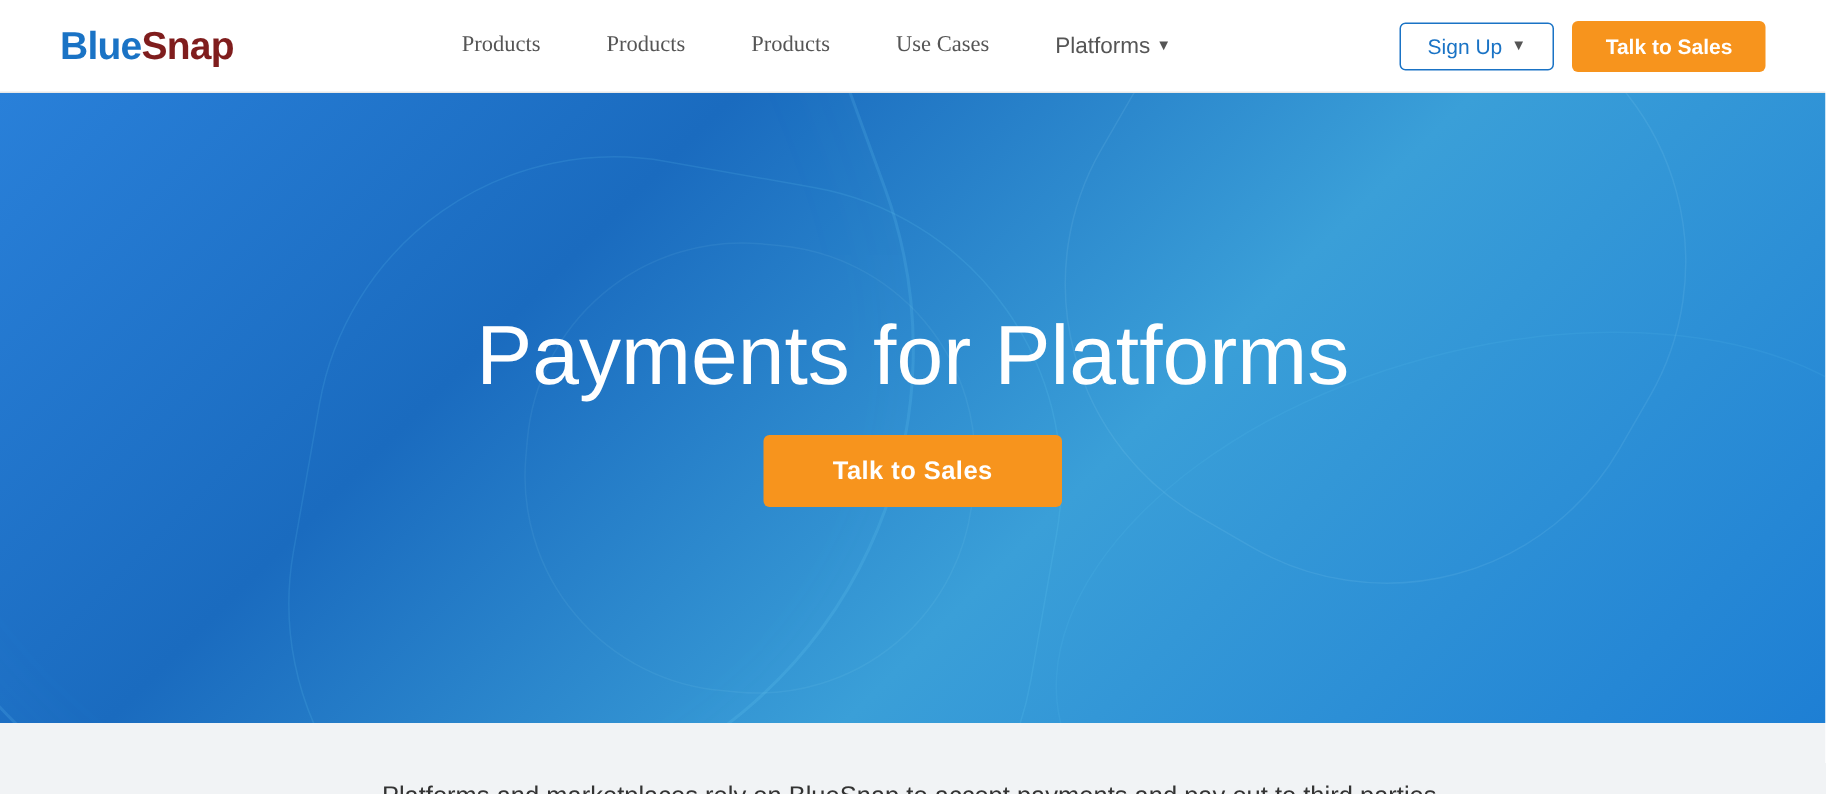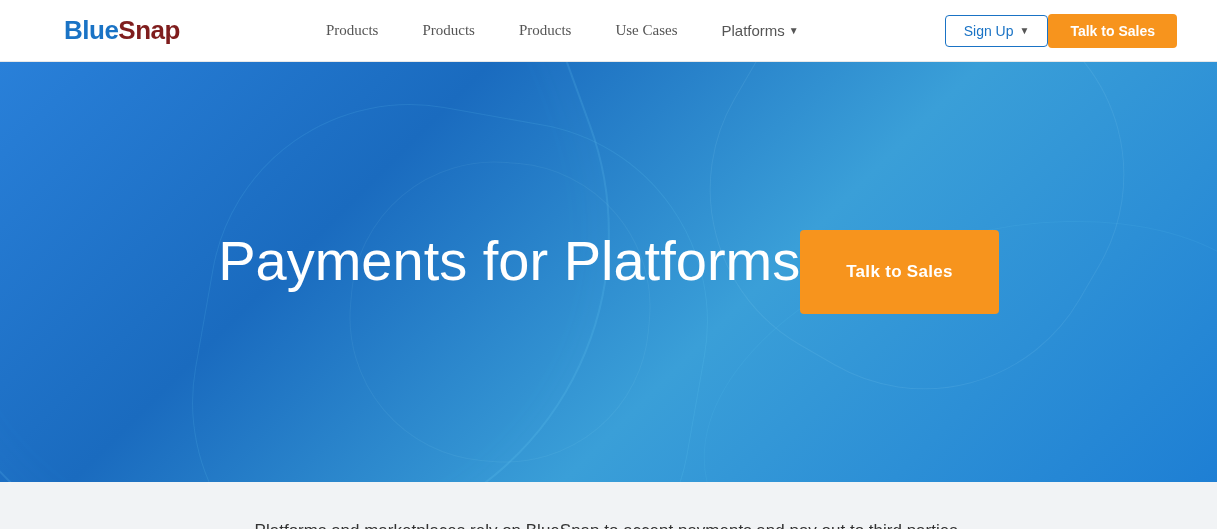--- a/index.html
+++ b/index.html
@@ -29,21 +29,20 @@
       display: flex;
       align-items: center;
       font-size: 26px;
       font-weight: 700;
       text-decoration: none;
       letter-spacing: -0.5px;
     }
 
     .logo-blue {
       color: #1a73c5;
-      margin-left: 24px;
     }
 
     .logo-snap {
       color: #7f1d1d;
     }
 
     .nav {
       display: flex;
       align-items: center;
       gap: 0;
@@ -69,20 +68,21 @@
     }
 
     .chevron-down {
       font-size: 10px;
       color: #555;
     }
 
     .header-actions {
       display: flex;
       align-items: center;
+      gap: 12px;
     }
 
     .btn-signup {
       display: flex;
       align-items: center;
       gap: 6px;
       border: 1.5px solid #1a73c5;
       color: #1a73c5;
       background: #fff;
       border-radius: 4px;
@@ -182,20 +182,22 @@
       bottom: 20px;
       left: 350px;
       border-radius: 48%;
       transform: rotate(5deg);
     }
 
     .hero-content {
       position: relative;
       z-index: 1;
       display: flex;
+      flex-direction: column;
+      align-items: center;
     }
 
     .hero-title {
       font-size: 56px;
       font-weight: 300;
       color: #fff;
       margin-bottom: 22px;
       letter-spacing: 0;
       line-height: 1.1;
     }

